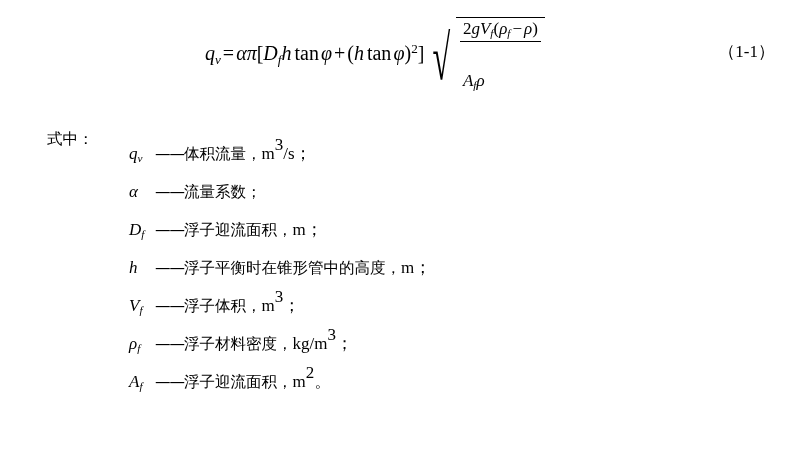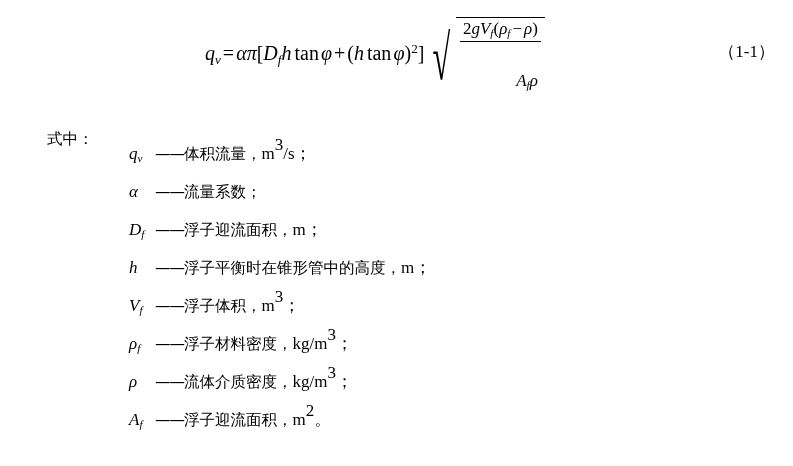--- a/index.html
+++ b/index.html
@@ -81,21 +81,21 @@
   .radicand {
     display: inline-block;
     border-top: 1px solid #000;
     padding: 1px 4px 0 4px;
     vertical-align: middle;
     position: relative;
     top: -1px;
   }
   .frac {
     display: inline-block;
-    text-align: right;
+    text-align: left;
     vertical-align: middle;
     font-size: 17px;
     line-height: 1.15;
   }
   .frac .num {
     display: block;
     padding: 0 3px 1px 3px;
     border-bottom: 1px solid #000;
   }
   .frac .den {
@@ -177,22 +177,19 @@
 
 
     <div class="def-row">
       <span class="sym"><span>V</span><span class="sub">f</span></span><span class="dash txt">——</span><span class="txt">浮子体积，</span><span class="unit">m</span><span class="unit sup">3</span><span class="unit">；</span>
     </div>
 
     <div class="def-row">
       <span class="sym"><span>ρ</span><span class="sub">f</span></span><span class="dash txt">——</span><span class="txt">浮子材料密度，</span><span class="unit">kg/m</span><span class="unit sup">3</span><span class="unit">；</span>
     </div>
 
-    <div class="def-row">
-      <span class="sym"><span>ρ</span><span class="sub"></span></span><span class="dash txt">——</span><span class="txt">流体介质密度，</span><span class="unit">kg/m</span><span class="unit sup">3</span><span class="unit">；</span>
-    </div>
 
     <div class="def-row">
       <span class="sym"><span>A</span><span class="sub">f</span></span><span class="dash txt">——</span><span class="txt">浮子迎流面积，</span><span class="unit">m</span><span class="unit sup">2</span><span class="unit">。</span>
     </div>
 
   </div>
 </div>
 
 </body></html>

